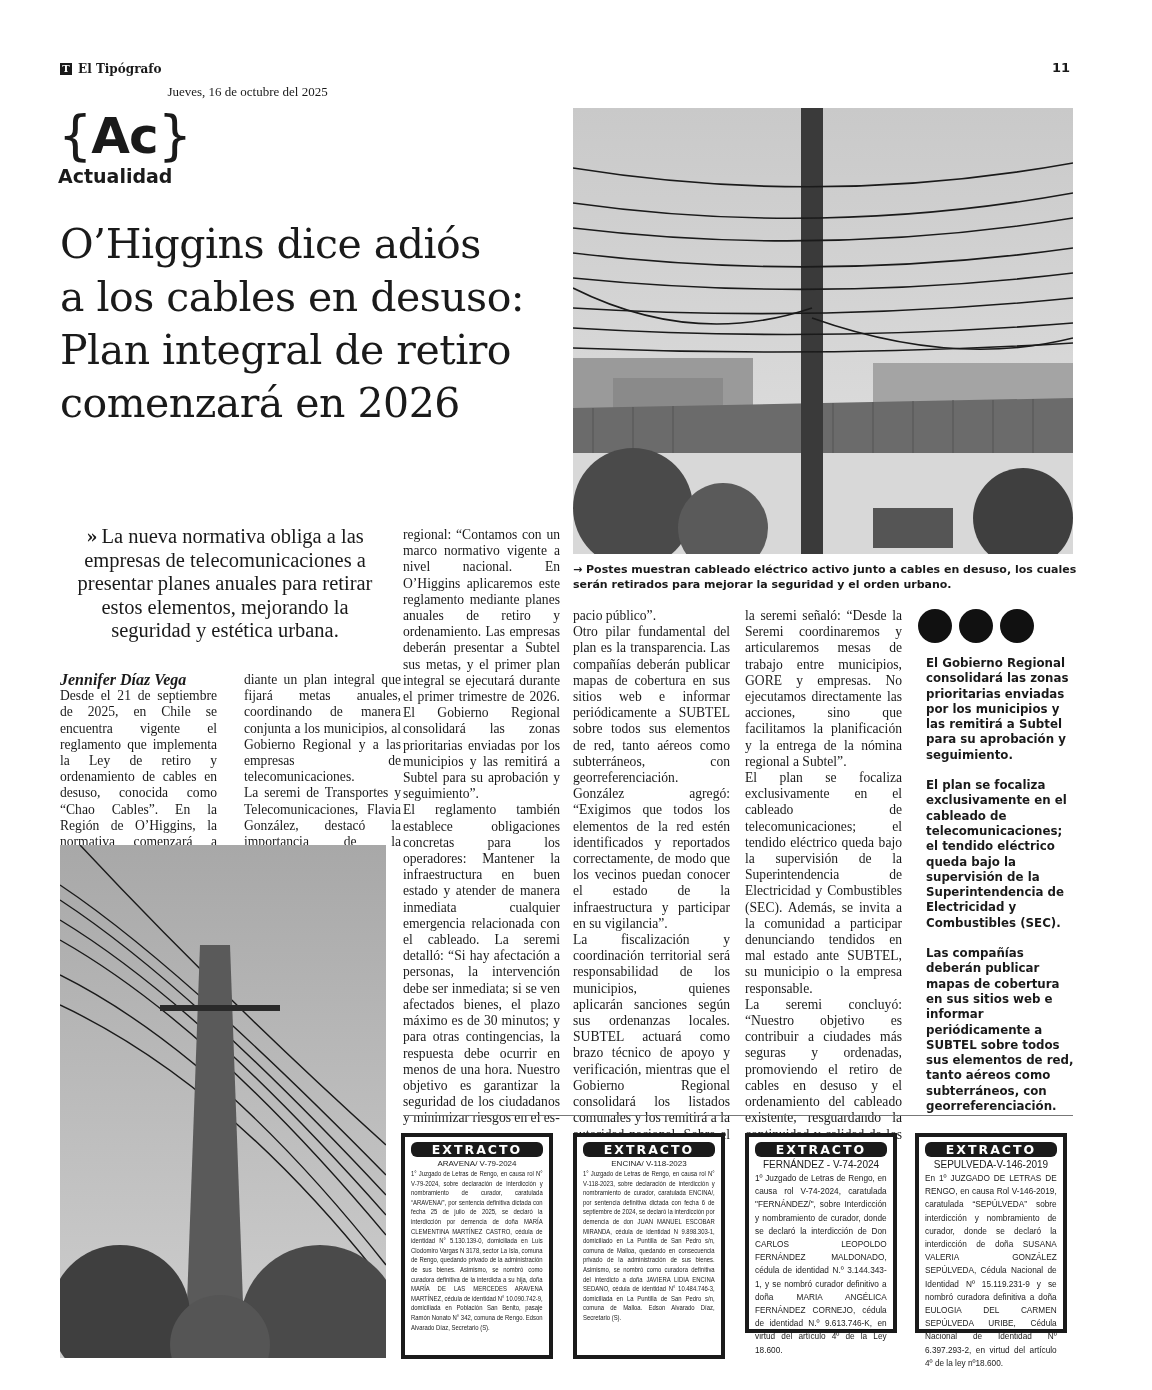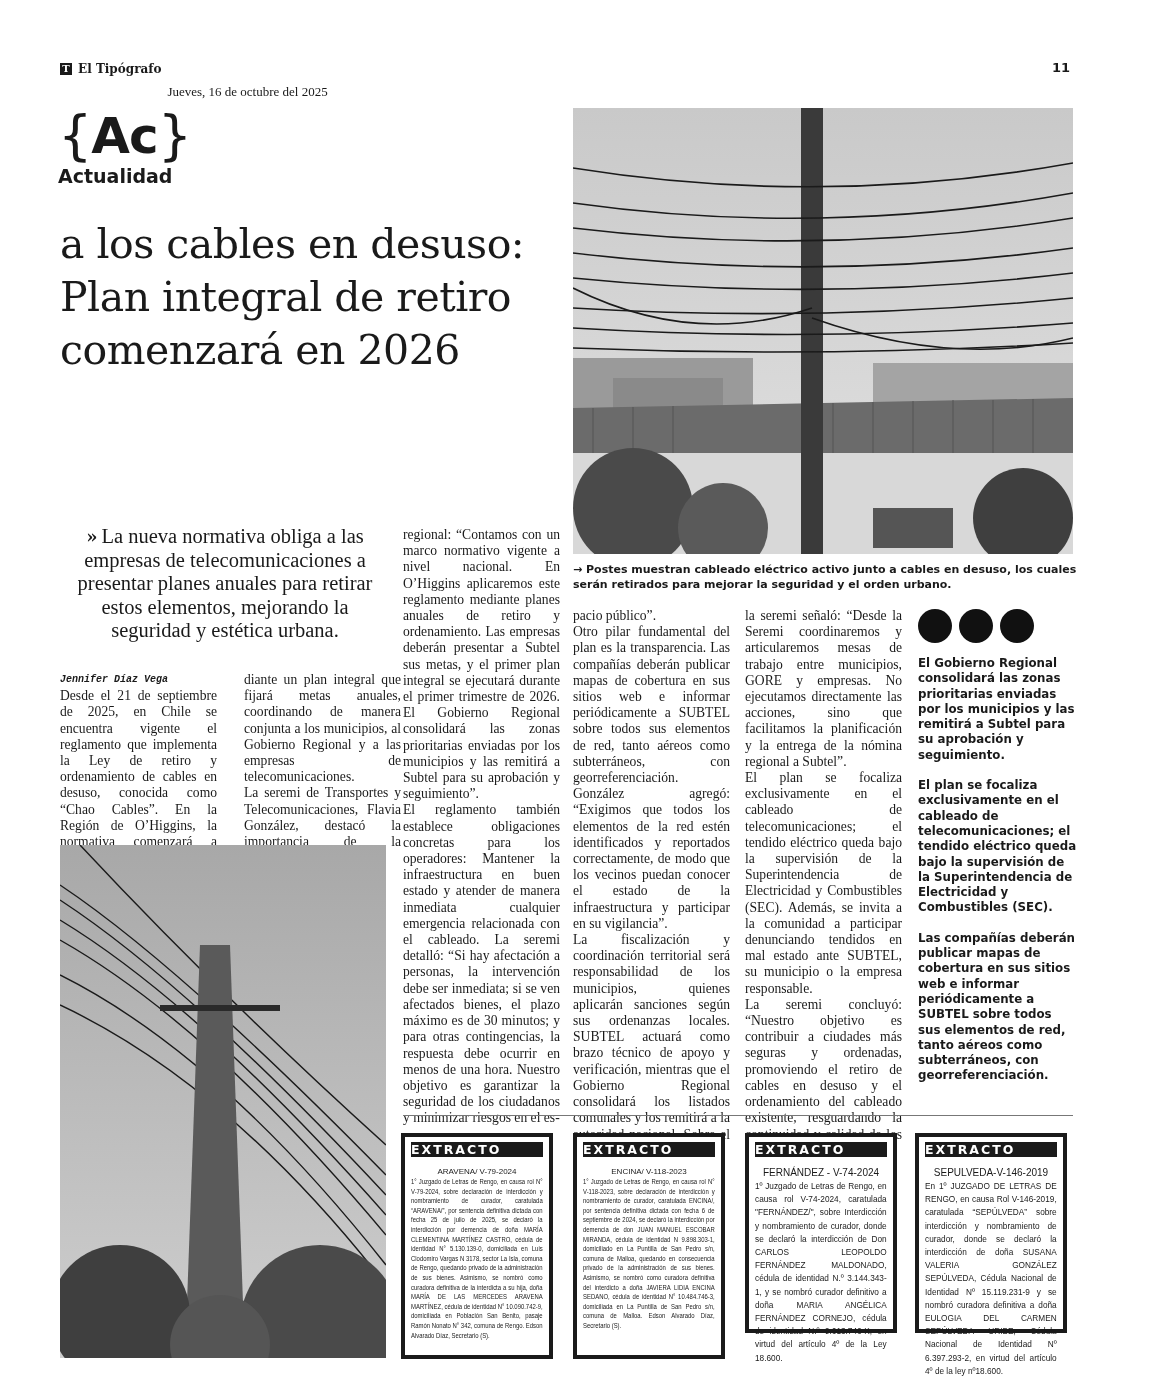--- a/index.html
+++ b/index.html
@@ -18,43 +18,43 @@
   .sec-name { font-family: "DejaVu Sans", sans-serif; font-weight: bold; font-size: 19px; line-height: 20px; margin-top: 0px; }
   
   .headline { left: 60px; top: 218px; width: 500px; font-family: "DejaVu Serif", serif; font-size: 41px; line-height: 53px; letter-spacing: -0.5px; color: #1a1a1a; }
   .headline div { white-space: nowrap; }
   
   .lead { left: 60px; top: 525px; width: 330px; font-family: "Liberation Serif", serif; font-size: 20.5px; line-height: 23.5px; color: #1a1a1a; text-align: center; }
   .lead .quote-mark { font-weight: bold; font-family: "DejaVu Serif", serif; font-size: 18px; margin-right: 4px; }
   
   .col { font-family: "Liberation Serif", serif; font-size: 13.6px; line-height: 16.2px; text-align: justify; color: #1a1a1a; }
   .col p { margin: 0; }
-  .byline { font-weight: bold; font-style: italic; font-family: Liberation Mono, monospace; font-size: 10px; }
+  .byline { font-weight: bold; font-style: italic; font-family: Liberation Serif, serif; font-size: 16px; }
   .col-1 { left: 60px; top: 672px; width: 157px; }
   .col-2 { left: 244px; top: 672px; width: 157px; }
   .col-3 { left: 403px; top: 527px; width: 157px; }
   .col-4 { left: 573px; top: 608px; width: 157px; }
   .col-5 { left: 745px; top: 608px; width: 157px; }
   
   .photo { background: #888; overflow: hidden; }
   .photo-top { left: 573px; top: 108px; width: 500px; height: 446px; }
   .photo-bottom { left: 60px; top: 845px; width: 326px; height: 513px; }
   
   .caption { left: 573px; top: 562px; width: 505px; font-family: "DejaVu Sans", sans-serif; font-weight: bold; font-size: 11px; line-height: 15px; }
   
   .dots { left: 918px; top: 609px; display: flex; gap: 7px; }
   .dot { width: 34px; height: 34px; border-radius: 50%; background: #111; }
   .sidebar-text { left: 918px; top: 656px; width: 160px; font-family: "DejaVu Sans", sans-serif; font-weight: bold; font-size: 11.8px; line-height: 15.3px; color: #1a1a1a; }
-  .sidebar-text p { margin: 0 0 15px 0; }
+  .sidebar-text p { margin: 0 0 15px 8px; }
   
   .rule { left: 403px; top: 1115px; width: 670px; height: 1px; background: #777; }
   
   .extracto { top: 1133px; width: 152px; border: 4px solid #1a1a1a; background: #fff; padding: 5px 6px 5px 6px; box-sizing: border-box; font-family: "Liberation Sans", sans-serif; color: #1a1a1a; }
-  .ex-title { background: #1a1a1a; color: #fff; font-family: "DejaVu Sans", sans-serif; font-weight: bold; letter-spacing: 2px; font-size: 12.5px; line-height: 15px; }
-  .ex-ref { text-align: center; font-size: 8px; line-height: 10px; margin-top: 10px; }
+  .ex-title { background: #1a1a1a; color: #fff; text-align: center; font-family: "DejaVu Sans", sans-serif; font-weight: bold; letter-spacing: 2px; font-size: 12.5px; line-height: 15px; border-radius: 6px; }
+  .ex-ref { text-align: center; font-size: 8px; line-height: 10px; margin-top: 2px; }
   .ex-body { font-size: 7.4px; line-height: 10.2px; text-align: justify; transform: scaleX(0.86); transform-origin: left top; width: 116%; }
   .ex-small .ex-body { font-size: 6.9px; line-height: 9.6px; }
   .ex-large .ex-ref { font-size: 10px; line-height: 12px; }
   .ex-large .ex-body { font-size: 9.6px; line-height: 13.2px; }
   .ex-1 { left: 401px; height: 226px; }
   .ex-2 { left: 573px; height: 226px; }
   .ex-3 { left: 745px; height: 200px; }
   .ex-4 { left: 915px; height: 200px; }
 </style>
 </head>
@@ -70,20 +70,21 @@
 <div class="abs section-tag">
   <div class="sec-abbr">
     <span class="brace">{</span>
     <span>Ac</span>
     <span class="brace">}</span>
   </div>
   <div class="sec-name">Actualidad</div>
 </div>
 
 <h1 class="abs headline" style="margin:0;font-weight:normal;">
+  <div>O’Higgins dice adiós</div>
   <div>a los cables en desuso:</div>
   <div>Plan integral de retiro</div>
   <div>comenzará en 2026</div>
 </h1>
 
 <div class="abs photo photo-top">
   <svg width="500" height="446" viewBox="0 0 500 446">
     <defs>
       <linearGradient id="skyTop" x1="0" y1="0" x2="0" y2="1">
         <stop offset="0" stop-color="#c9c9c9"></stop>

